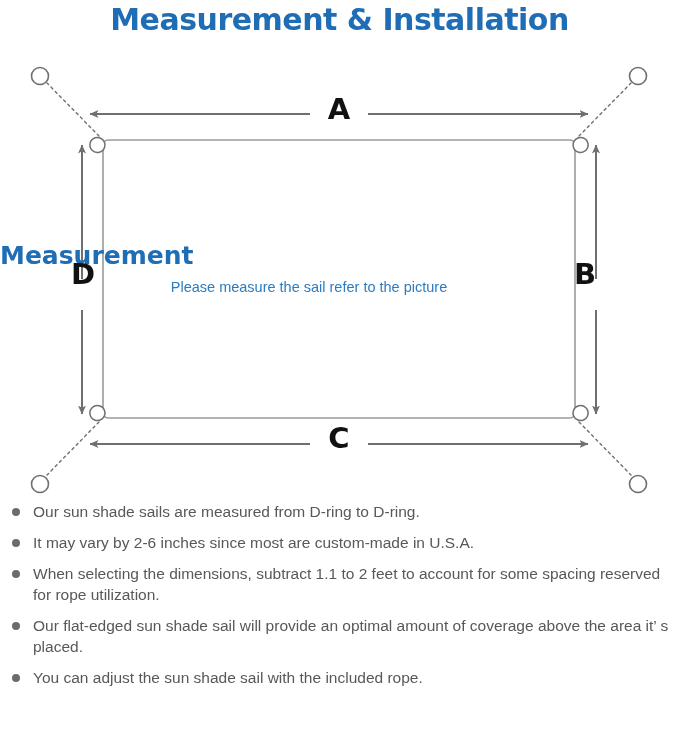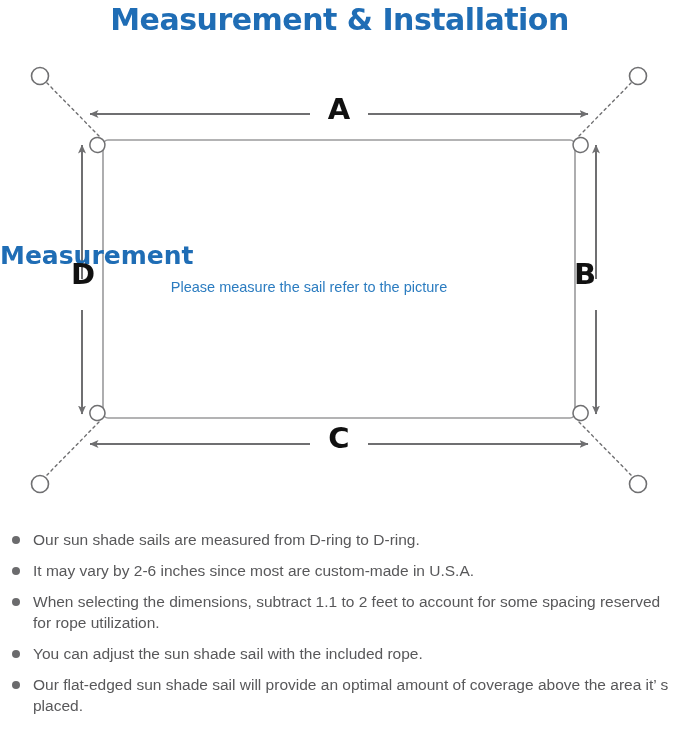--- a/index.html
+++ b/index.html
@@ -74,21 +74,21 @@
     line-height: 30px;
   }
   .dim-a { left: 309px; top: 94px; width: 60px; }
   .dim-c { left: 309px; top: 423px; width: 60px; }
   .dim-b { left: 565px; top: 259px; width: 40px; }
   .dim-d { left: 63px; top: 259px; width: 40px; }
 
   #notes {
     position: absolute;
     left: 0;
-    top: 529px;
+    top: 501px;
     width: 679px;
   }
   .note {
     position: relative;
     padding-left: 33px;
     padding-right: 6px;
     margin-bottom: 10px;
     font-family: "Liberation Sans", sans-serif;
     font-size: 15.5px;
     color: #58585a;
@@ -164,21 +164,21 @@
     <div class="note">
       <span class="dot"></span>
       <span>It may vary by 2-6 inches since most are custom-made in U.S.A.</span>
     </div>
     <div class="note">
       <span class="dot"></span>
       <span>When selecting the dimensions, subtract 1.1 to 2 feet to account for some spacing reserved for rope utilization.</span>
     </div>
     <div class="note">
       <span class="dot"></span>
-      <span>You can adjust the sun shade sail with the included rope.</span>
+      <span>Our flat-edged sun shade sail will provide an optimal amount of coverage above the area it’ s placed.</span>
     </div>
     <div class="note">
       <span class="dot"></span>
-      <span>Our flat-edged sun shade sail will provide an optimal amount of coverage above the area it’ s placed.</span>
+      <span>You can adjust the sun shade sail with the included rope.</span>
     </div>
   </div>
 
 </div>
 
 </body></html>

